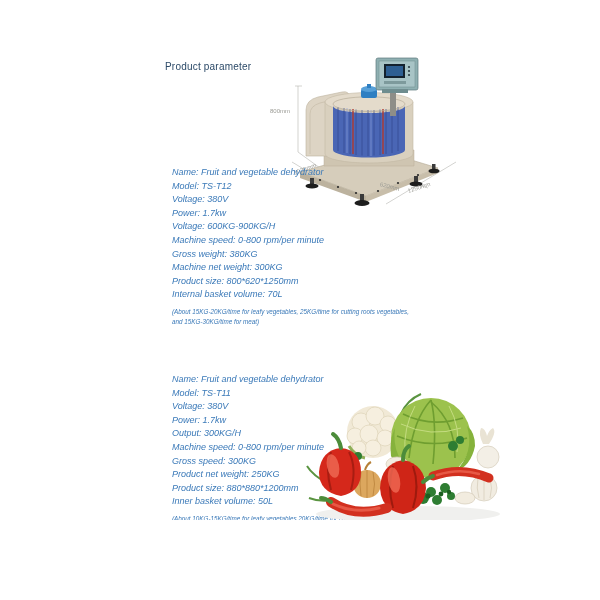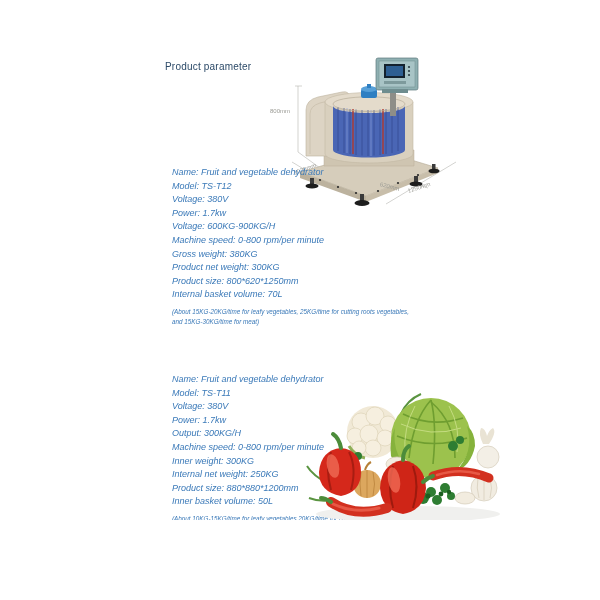--- a/index.html
+++ b/index.html
@@ -138,38 +138,38 @@
   </div>
 
   <div class="specs specs-1">
     <div class="spec-line">Name: Fruit and vegetable dehydrator</div>
     <div class="spec-line">Model: TS-T12</div>
     <div class="spec-line">Voltage: 380V</div>
     <div class="spec-line">Power: 1.7kw</div>
     <div class="spec-line">Voltage: 600KG-900KG/H</div>
     <div class="spec-line">Machine speed: 0-800 rpm/per minute</div>
     <div class="spec-line">Gross weight: 380KG</div>
-    <div class="spec-line">Product net weight: 300KG</div>
+    <div class="spec-line">Machine net weight: 300KG</div>
     <div class="spec-line">Product size: 800*620*1250mm</div>
     <div class="spec-line">Internal basket volume: 70L</div>
     <div class="spec-notes">
       <div class="note-line">(About 15KG-20KG/time for leafy vegetables, 25KG/time for cutting roots vegetables,</div>
       <div class="note-line">and 15KG-30KG/time for meat)</div>
     </div>
   </div>
 
   <div class="specs specs-2">
     <div class="spec-line">Name: Fruit and vegetable dehydrator</div>
     <div class="spec-line">Model: TS-T11</div>
     <div class="spec-line">Voltage: 380V</div>
     <div class="spec-line">Power: 1.7kw</div>
     <div class="spec-line">Output: 300KG/H</div>
     <div class="spec-line">Machine speed: 0-800 rpm/per minute</div>
-    <div class="spec-line">Inner weight: 300KG</div>
-    <div class="spec-line">Internal net weight: 250KG</div>
+    <div class="spec-line">Gross speed: 300KG</div>
+    <div class="spec-line">Product net weight: 250KG</div>
     <div class="spec-line">Product size: 880*880*1200mm</div>
     <div class="spec-line">Inner basket volume: 50L</div>
     <div class="spec-notes">
       <div class="note-line">(About 10KG-15KG/time for leafy vegetables,20KG/time for cutting roots vegetables,</div>
       <div class="note-line">and 10KG-25KG/time for meat)</div>
     </div>
   </div>
 
   <div class="veg">
     <svg width="205" height="150" viewBox="0 0 205 150">

